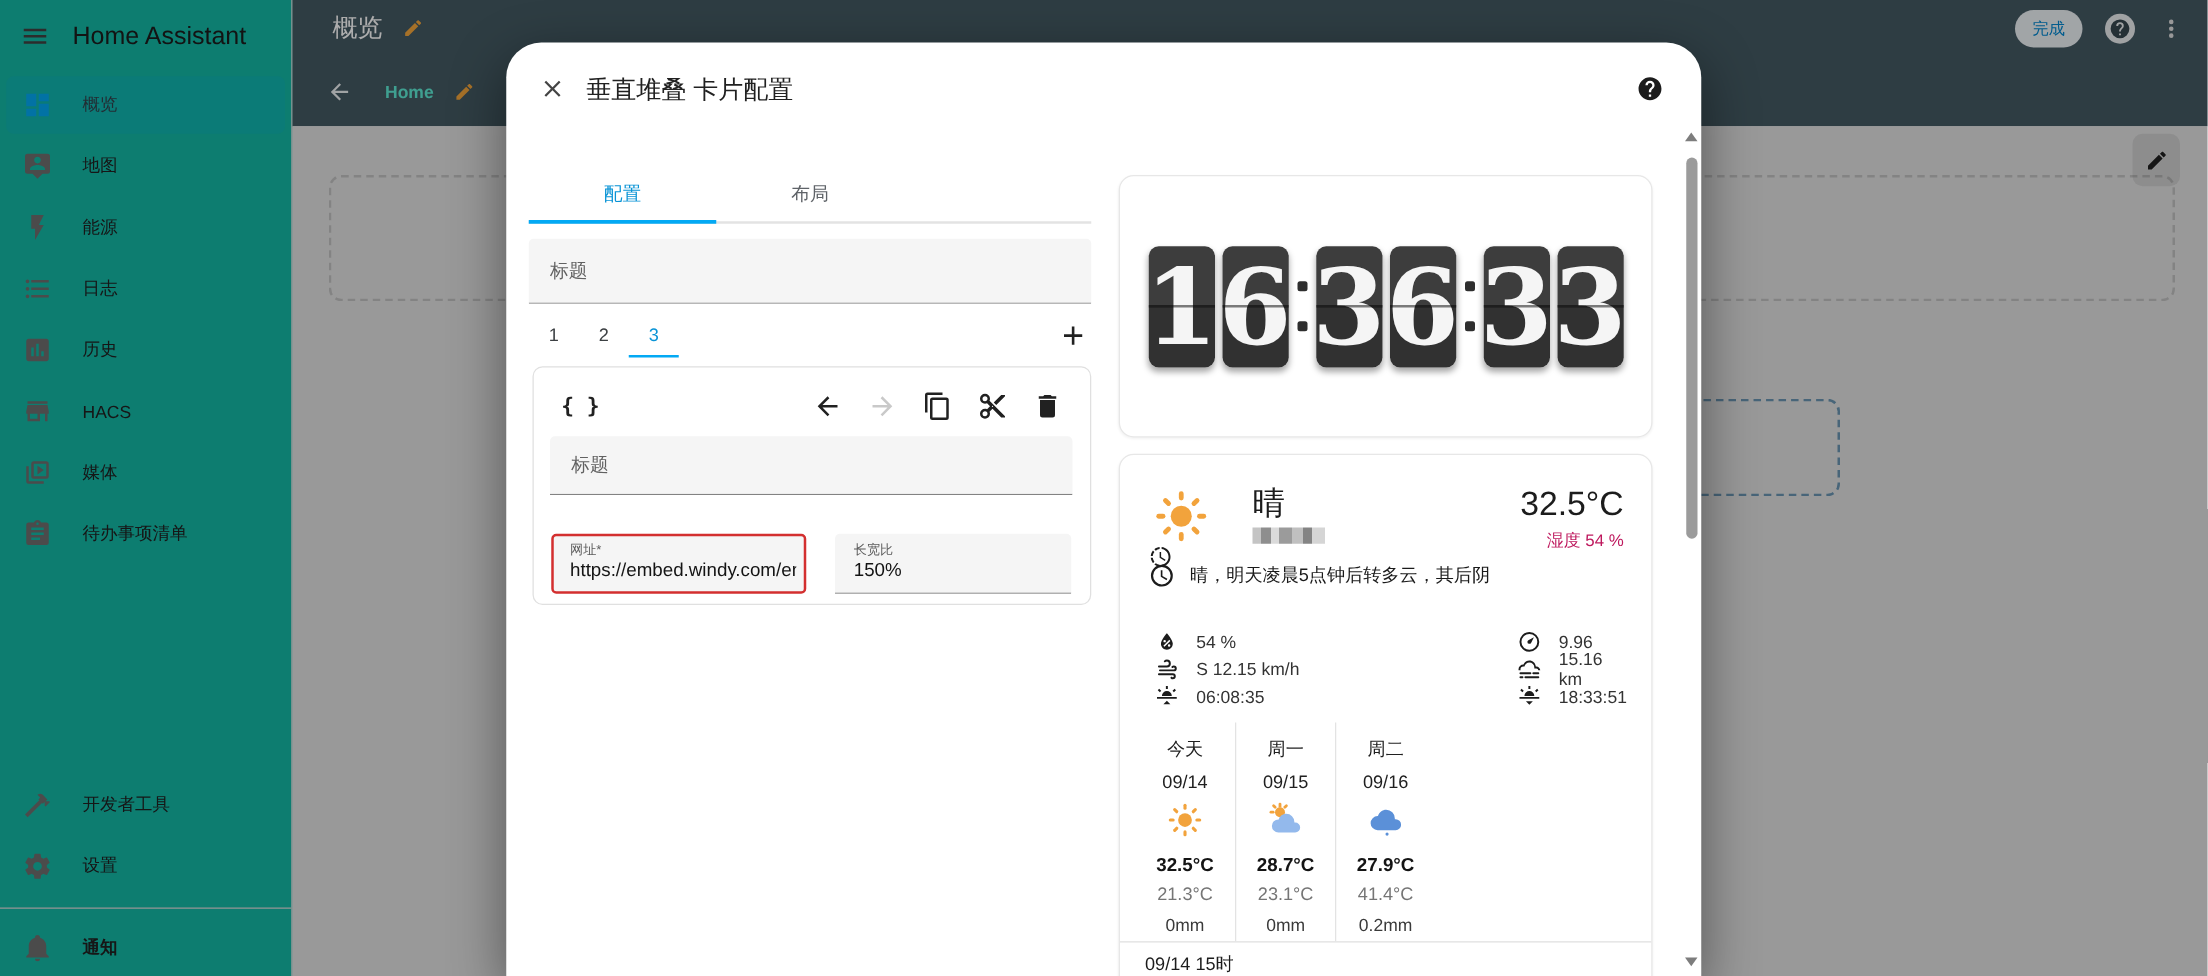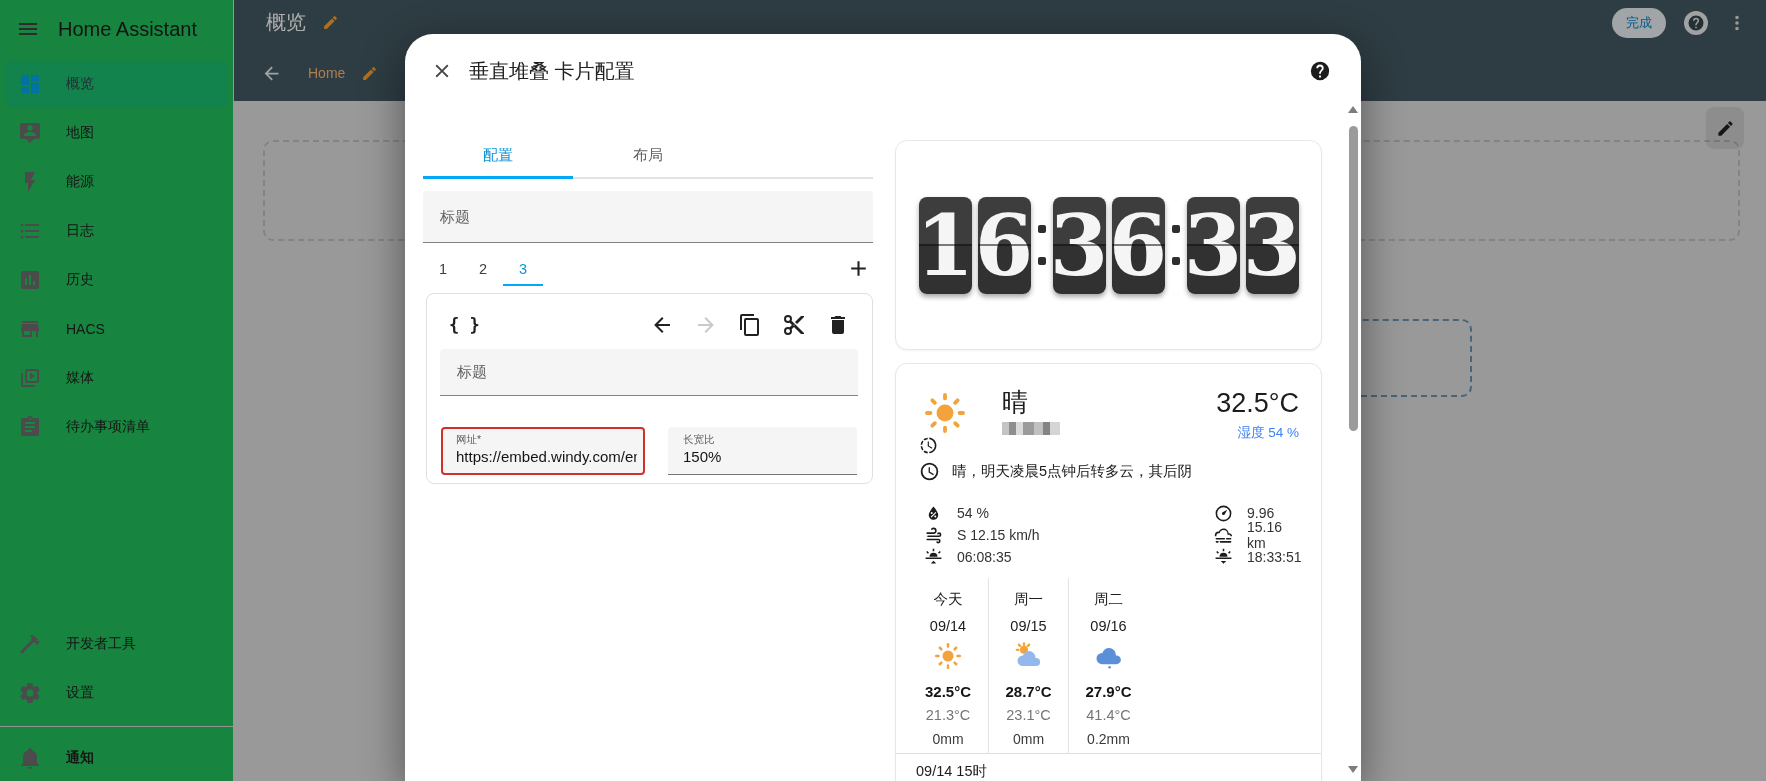--- a/index.html
+++ b/index.html
@@ -5,21 +5,21 @@
   * { margin:0; padding:0; box-sizing:border-box; }
   html,body { width:1766px; height:781px; overflow:hidden; background:#fff;
     font-family:"Liberation Sans","DejaVu Sans",sans-serif; }
   .abs { position:absolute; }
   svg { display:block; width:100%; height:100%; }
   .icon { display:inline-block; flex:none; }
 
   
   #backdrop { position:absolute; inset:0; z-index:0; }
   #sidebar { position:absolute; left:0; top:0; width:234px; height:781px;
-    background:#22c55e; border-right:1px solid #e0e0e0; }
+    background:#14b8a6; border-right:1px solid #e0e0e0; }
   .sb-header { display:flex; align-items:center; height:58px; padding-left:16px; gap:18px; }
   .sb-header .icon { width:24px; height:24px; color:#424242; }
   .sb-title { font-size:20px; color:#1c1c1c; }
   .sb-item { display:flex; align-items:center; height:46px; margin:3px 5px; padding-left:13px;
     gap:24px; border-radius:6px; color:#212121; font-size:14px; cursor:pointer; }
   .sb-item .icon { width:24px; height:24px; color:#6f6f6f; }
   .sb-item.active { background:rgba(3,169,244,0.14); }
   .sb-item.active .icon { color:var(--accent); }
   .sb-item.active .sb-label { color:#33424c; font-weight:500; }
   .sb-divider { border-top:1px solid #dcdcdc; margin-top:10px; }
@@ -28,21 +28,21 @@
   .tb-row1 { position:absolute; left:0; top:0; right:0; height:45px; display:flex; align-items:center; }
   .tb-title { color:#fff; font-size:20px; margin-left:32px; }
   .pencil { width:17px; height:17px; color:var(--pencil); margin-left:16px; }
   .tb-right { position:absolute; right:18px; top:0; height:45px; display:flex; align-items:center; gap:18px; }
   .done-btn { background:#eef3f6; color:#0288d1; font-size:13px; font-weight:500;
     padding:6px 14px; border-radius:15px; border:none; cursor:pointer; }
   .tb-help { width:24px; height:24px; background:#eceff1; color:#37474f; border-radius:50%; padding:3px; }
   .tb-dots { width:22px; height:22px; color:#e0e0e0; }
   .tb-row2 { position:absolute; left:0; top:45px; right:0; height:56px; display:flex; align-items:center; }
   .tb-back { width:21px; height:21px; color:#ecf0f2; margin-left:27px; }
-  .tb-home { color:#fdba74; font-size:14px; font-weight:400; margin-left:26px; }
+  .tb-home { color:#5eead4; font-size:14px; font-weight:700; margin-left:26px; }
 
   #content { position:absolute; left:234px; top:101px; right:0; bottom:0; background:#e2e2e2; }
   .dashed-card { position:absolute; left:29px; top:39px; width:1477px; height:101px;
     border:2px dashed #c2c2c2; border-radius:10px; }
   .dashed-card-blue { position:absolute; left:508px; top:218px; width:730px; height:78px;
     border:2px dashed var(--dashed-blue); border-radius:10px; }
   .content-edit { position:absolute; right:22px; top:6px; width:38px; height:42px;
     background:rgba(0,0,0,0.08); border-radius:8px; display:flex; align-items:center; justify-content:center; cursor:pointer; }
   .content-edit .icon { width:19px; height:19px; color:#212121; margin:0; }
 
@@ -107,23 +107,23 @@
 
   .weather-card { margin-top:13px; height:430px; position:relative; }
   .wx-header { display:flex; align-items:flex-start; padding:24px 22px 0 26px; }
   .wx-sun { width:46px; height:46px; margin-top:2px; }
   .wx-cond-wrap { margin-left:34px; }
   .wx-cond { font-size:26px; color:#1c1c1c; line-height:1.15; }
   .wx-redacted { margin-top:4px; width:58px; height:13px;
     background:linear-gradient(90deg,#c4c4c4 0 12%,#8e8e8e 12% 25%,#dadada 25% 37%,#9b9b9b 37% 55%,#c0c0c0 55% 70%,#848484 70% 82%,#d5d5d5 82% 100%); }
   .wx-right { margin-left:auto; text-align:right; }
   .wx-temp { font-size:27px; color:#1c1c1c; }
-  .wx-humidity { font-size:13.5px; color:#3b82f6; margin-top:5px;text-align:right; }
+  .wx-humidity { font-size:13.5px; color:#be185d; margin-top:5px;text-align:right; }
   .wx-progress { position:absolute; left:23px; top:72px; width:19px; height:19px; color:#1c1c1c; }
-  .wx-summary { position:absolute; left:23px; top:97px; display:flex; align-items:center; gap:12px; }
+  .wx-summary { position:absolute; left:23px; top:86px; display:flex; align-items:center; gap:12px; }
   .wx-summary .icon { width:21px; height:21px; color:#1c1c1c; }
   .wx-summary-text { font-size:14.5px; font-weight:500; color:#1a1a1a; }
   .wx-attrs { position:absolute; left:28px; right:20px; top:138px;
     display:grid; grid-template-columns:290px 1fr; grid-auto-flow:column; grid-template-rows:repeat(3,22px); }
   .wx-attr { display:flex; align-items:center; gap:14px; }
   .wx-attr .icon { width:19px; height:19px; color:#1c1c1c; }
   .wx-attr span { font-size:14px; color:#333; }
   .wx-forecast { position:absolute; left:0; top:214px; height:175px; display:flex; padding-left:12px; }
   .fcol { width:80px; text-align:center; padding-top:12px; }
   .fcol + .fcol { border-left:1px solid #e3e3e3; }

